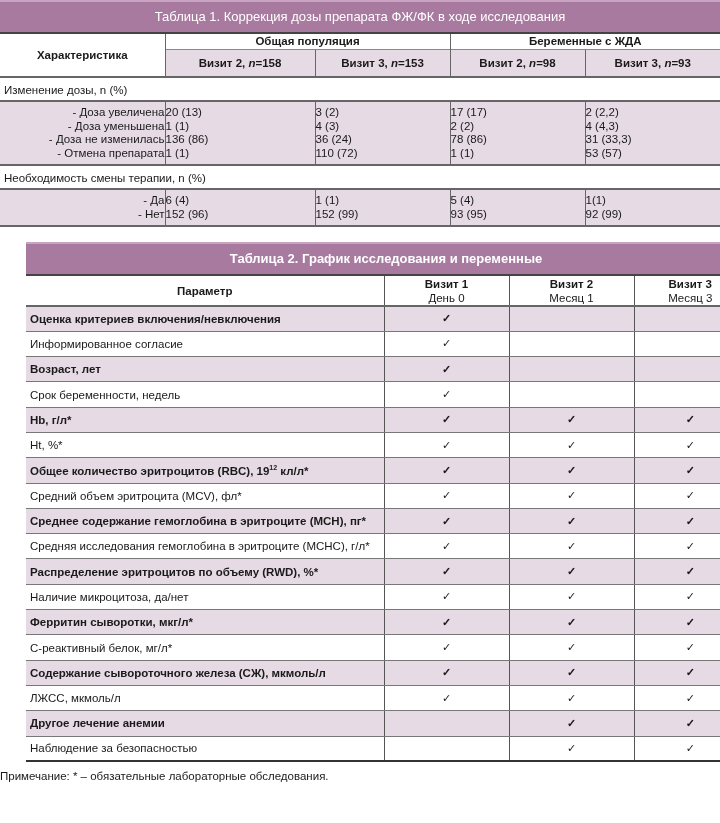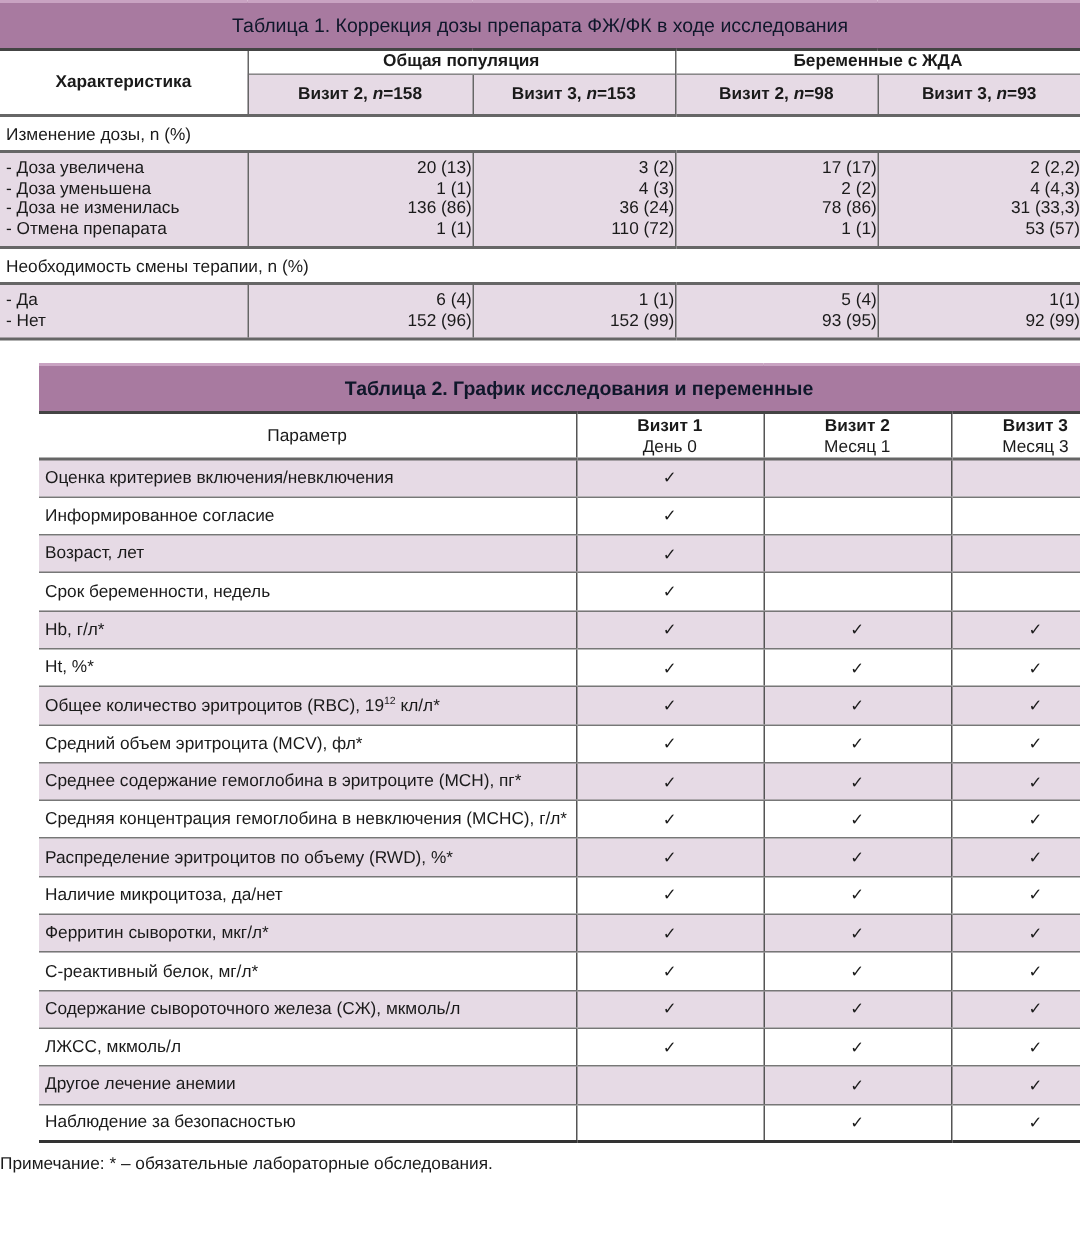--- a/index.html
+++ b/index.html
@@ -3,43 +3,43 @@
 <meta charset="utf-8">
 <style>
   * { box-sizing: border-box; margin: 0; padding: 0; }
   body {
     width: 720px; height: 823px; background: #ffffff;
     font-family: "Liberation Sans", sans-serif; font-size: 11.5px; color: #1a1a1a;
     overflow: hidden; position: relative;
   }
   table { border-collapse: collapse; width: 720px; table-layout: fixed; }
   .title-bar {
-    background: #a87aa0; color: #0f172a; font-weight: bold; font-size: 13px;
+    background: #a87aa0; color: #ffffff; font-weight: bold; font-size: 13px;
     height: 28px; line-height: 30px;
     border-top: 2px solid #c9a3c2;
   }
   .t1 { position: absolute; left: 0; top: 0; }
   .t1 th, .t1 td { font-weight: normal; }
   .t1 .hdr-group th { height: 16px; border-top: 2px solid #444; font-weight: bold; font-size: 11.5px; }
   .t1 .hdr-visits th { height: 28px; background: #e6dae5; font-weight: bold; border-top: 1px solid #888; border-bottom: 2px solid #666; }
   .t1 .vline { border-left: 1px solid #666; }
   .section-label { font-weight: bold; padding: 6px 4px 4px 4px; height: 24px; text-align: left; }
   .data-block td { background: #e6dae5; vertical-align: top; padding: 4px 0; line-height: 13.5px; border-top: 2px solid #666; border-bottom: 2px solid #666; }
-  .data-block td.label-cell { text-align: left; padding-left: 4px; }
-  .data-block td.val { text-align: right; }
+  .data-block td.label-cell { text-align: right; padding-left: 4px; }
+  .data-block td.val { text-align: left; }
   .line { display: block; }
   .t2 { position: absolute; left: 0; top: 242px; margin-left: 26px; }
   .t2 .col-head th { height: 31px; border-top: 2px solid #444; border-bottom: 2px solid #666; font-size: 11.5px; line-height: 14px; }
-  .t2 .col-head th.param { font-weight: normal; }
+  .t2 .col-head th.param { font-weight: bold; }
   .t2 .col-head .v-main { font-weight: bold; display: block; }
   .t2 .col-head .v-sub { font-weight: normal; display: block; }
   .t2 td { height: 25.3px; border-bottom: 1px solid #777; font-size: 11.5px; }
   .t2 td.p { text-align: left; padding-left: 4px; }
   .t2 td.c { text-align: center; border-left: 1px solid #555; }
-  .t2 tr.alt td { background: #e6dae5; }
+  .t2 tr.alt td { background: #e6dae5; font-weight: bold; }
   .t2 tr.last td { border-bottom: 2px solid #333; }
   .check { font-size: 11px; }
   sup { font-size: 7px; }
   .note { position: absolute; left: 0; top: 770px; font-size: 11.5px; }
 </style>
 </head>
 <body>
 
 <table class="t1">
   <colgroup>
@@ -203,21 +203,21 @@
         <td class="c"><span class="check">✓</span></td>
         <td class="c"><span class="check">✓</span></td>
       </tr>
       <tr class="alt">
         <td class="p">Среднее содержание гемоглобина в эритроците (MCH), пг*</td>
         <td class="c"><span class="check">✓</span></td>
         <td class="c"><span class="check">✓</span></td>
         <td class="c"><span class="check">✓</span></td>
       </tr>
       <tr>
-        <td class="p">Средняя концентрация гемоглобина в невключения (MCHC), г/л*</td>
+        <td class="p">Средняя исследования гемоглобина в эритроците (MCHC), г/л*</td>
         <td class="c"><span class="check">✓</span></td>
         <td class="c"><span class="check">✓</span></td>
         <td class="c"><span class="check">✓</span></td>
       </tr>
       <tr class="alt">
         <td class="p">Распределение эритроцитов по объему (RWD), %*</td>
         <td class="c"><span class="check">✓</span></td>
         <td class="c"><span class="check">✓</span></td>
         <td class="c"><span class="check">✓</span></td>
       </tr>

